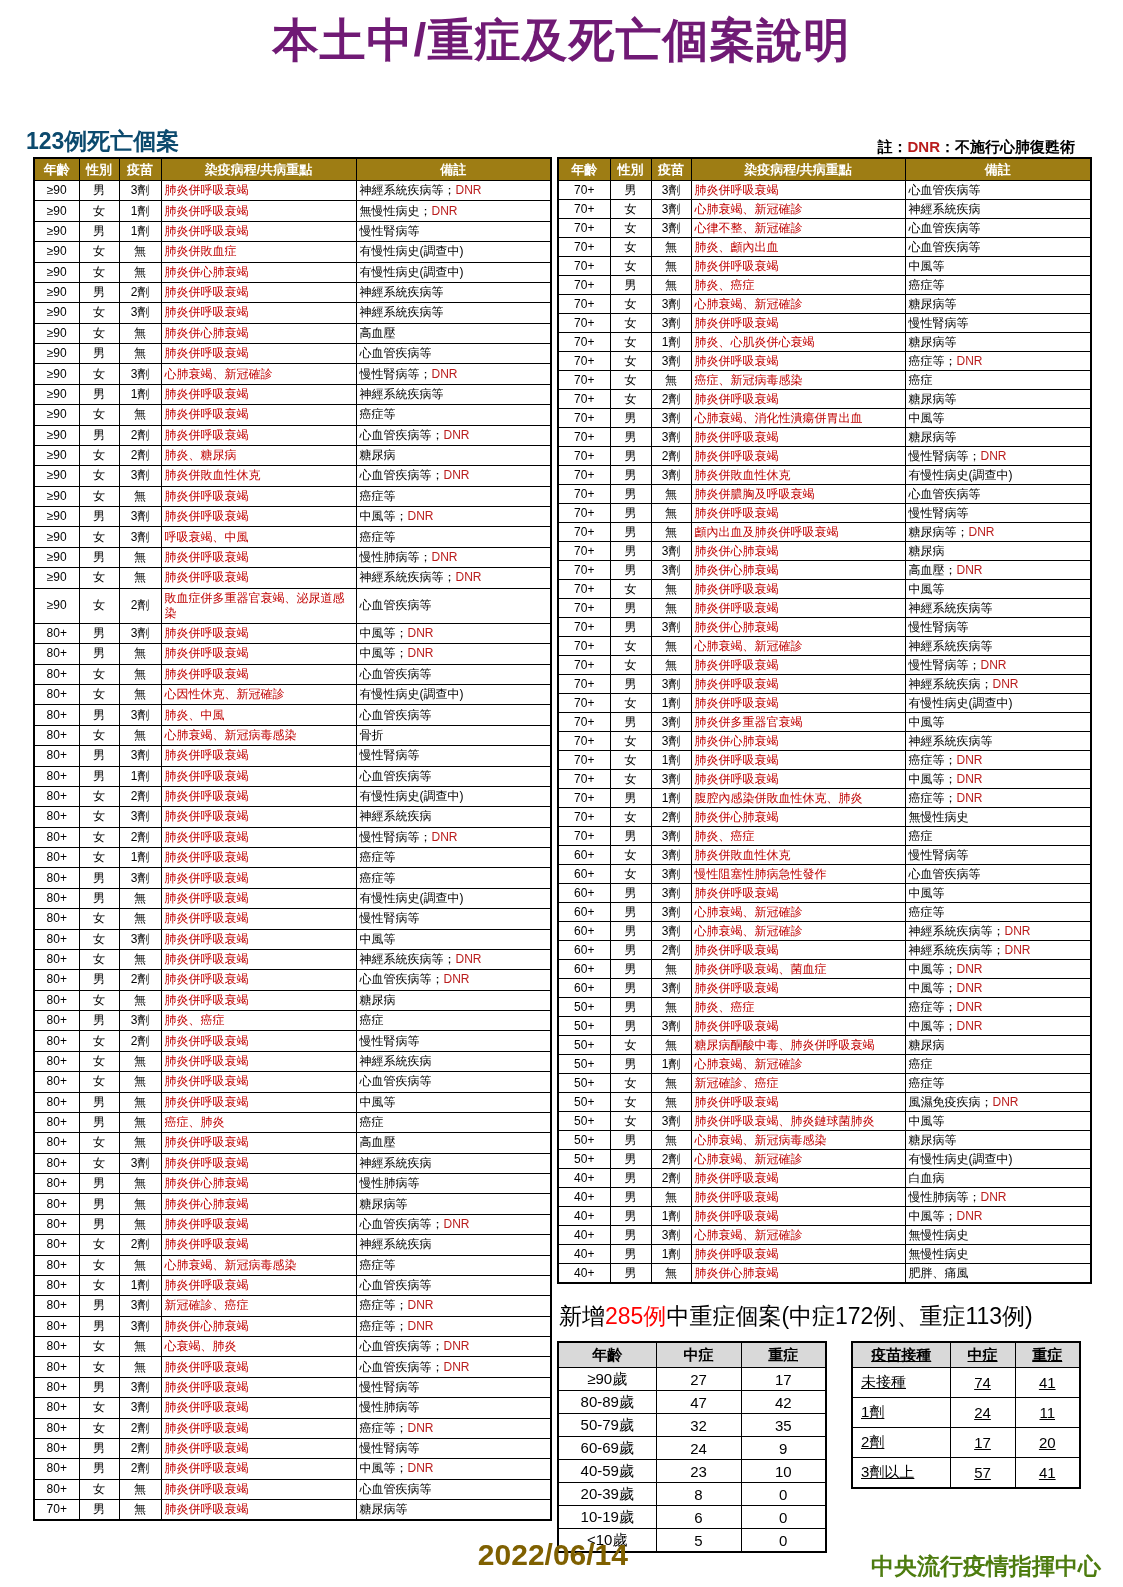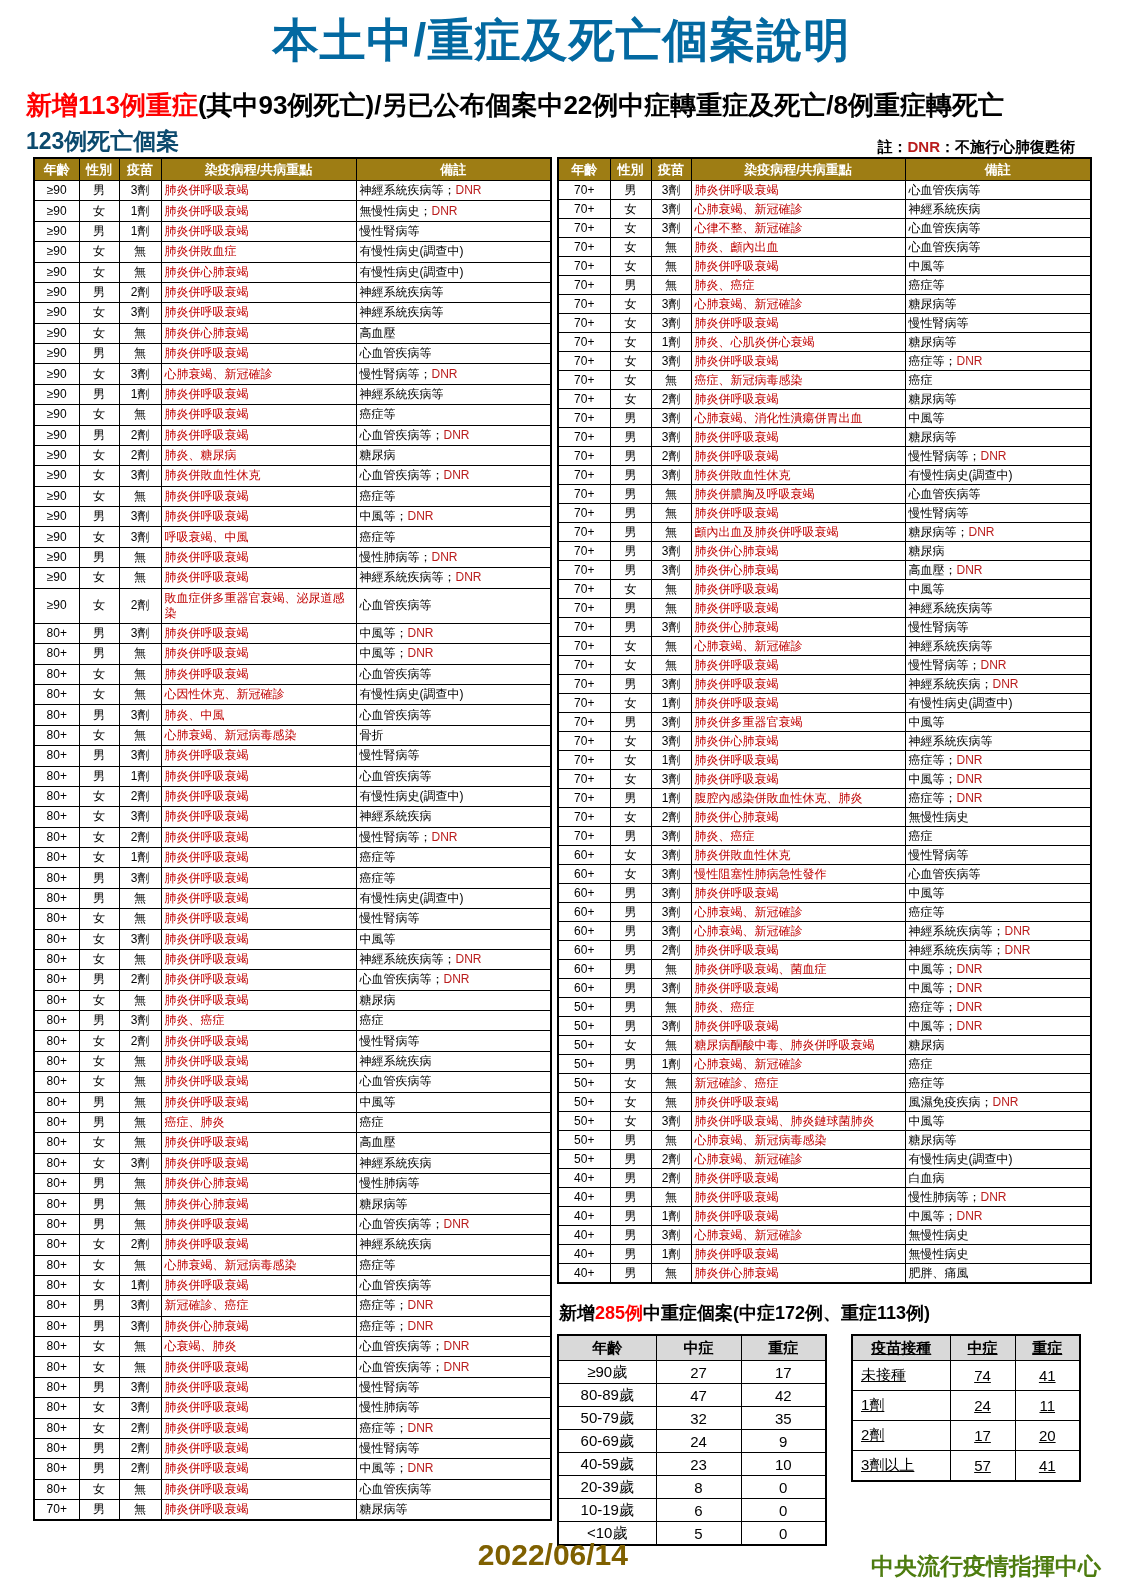--- a/index.html
+++ b/index.html
@@ -1,41 +1,41 @@
 <!DOCTYPE html>
 <html><head>
 <meta charset="utf-8">
 <style>
   html,body{margin:0;padding:0;background:#fff;}
   .page{position:relative;width:1123px;height:1587px;background:#ffffff;
         font-family:"Liberation Sans",sans-serif;color:#000;overflow:hidden;}
 
   .page-title{position:absolute;top:10px;left:0;width:100%;text-align:center;
-        font-size:46px;font-weight:bold;color:#0369a1;letter-spacing:1px;margin:0;}
+        font-size:46px;font-weight:bold;color:#701a75;letter-spacing:1px;margin:0;}
   .subtitle{position:absolute;top:88px;left:26px;font-size:26px;font-weight:bold;white-space:nowrap;}
   .subtitle .red{color:#FF0000;}
   .deaths-heading{position:absolute;top:126px;left:26px;font-size:23px;font-weight:bold;color:#0c4a6e;}
   .dnr-note{position:absolute;top:138px;right:48px;font-size:15px;font-weight:bold;}
   .dnr{color:#b91c1c;}
 
   .left-wrap{position:absolute;left:33px;top:157px;width:517px;}
   .right-wrap{position:absolute;left:557px;top:157px;width:533px;}
 
   table.death-table{border-collapse:collapse;width:100%;table-layout:fixed;border:2px solid #000;}
   table.death-table th{background:#9E7D14;color:#fff;font-size:13px;font-weight:bold;
         border:1px solid #000;padding:2px 2px;line-height:17px;text-align:center;}
   table.death-table td{border:1px solid #000;font-size:12px;vertical-align:middle;
         word-break:break-all;}
   table.lt td{padding:2.2px 3px;line-height:15px;}
   table.rt td{padding:2px 3px;line-height:14px;}
   td.c-mid{text-align:center;}
   td.c-cond{color:#C00000;}
   td.c-remark{}
 
-  .ms-title{margin:17px 0 9px 2px;font-size:18px;font-weight:bold;}
+  .ms-title{margin:17px 0 9px 2px;font-size:23px;font-weight:normal;}
   .ms-title .red{color:#FF0000;}
   .small-tables{display:flex;align-items:flex-start;}
   table.sum-table{border-collapse:collapse;border:2px solid #000;table-layout:fixed;}
   table.sum-table th{background:#D9D9D9;border:1px solid #000;font-size:15px;font-weight:bold;
         padding:2.5px 4px;text-align:center;}
   table.sum-table td{border:1px solid #000;font-size:15px;text-align:center;}
   table.age-sum{width:268px;}
   table.age-sum td{padding:1.5px 4px;}
   table.vax-sum{width:228px;margin-left:24px;text-decoration:underline;}
   table.vax-sum td{padding:5px 4px;}
@@ -45,21 +45,20 @@
         font-size:30px;font-weight:bold;color:#7F6000;}
   .agency{position:absolute;top:1551px;right:22px;font-size:23px;font-weight:bold;color:#4d7c0f;}
 </style>
 </head>
 <body>
 
 <div class="page">
 
   <h1 class="page-title">本土中/重症及死亡個案說明</h1>
 
-  <div class="subtitle"><span class="red">新增113例重症</span><span>(其中93例死亡)/另已公布個案中22例中症轉重症及死亡/8例重症轉死亡</span></div>
 
   <div class="deaths-heading">123例死亡個案</div>
 
   <div class="dnr-note"><span>註：</span><span class="dnr">DNR</span><span>：不施行心肺復甦術</span></div>
 
   <div class="left-wrap">
     <table class="death-table lt">
       <colgroup>
           <col style="width:45px">
           <col style="width:40px">

